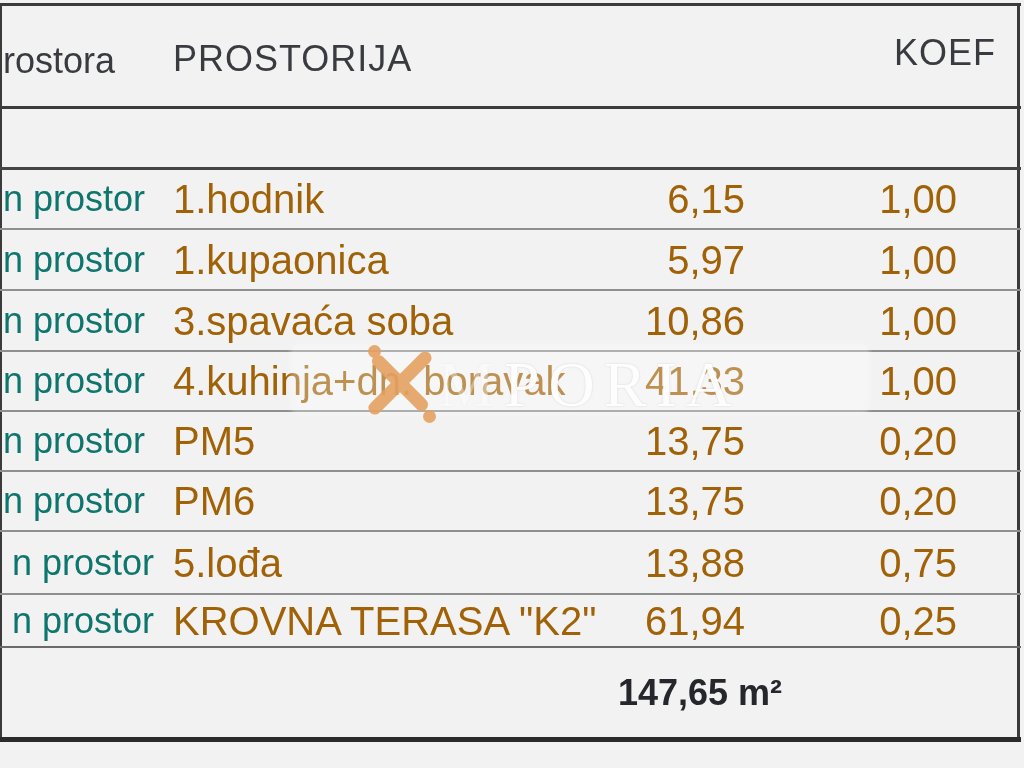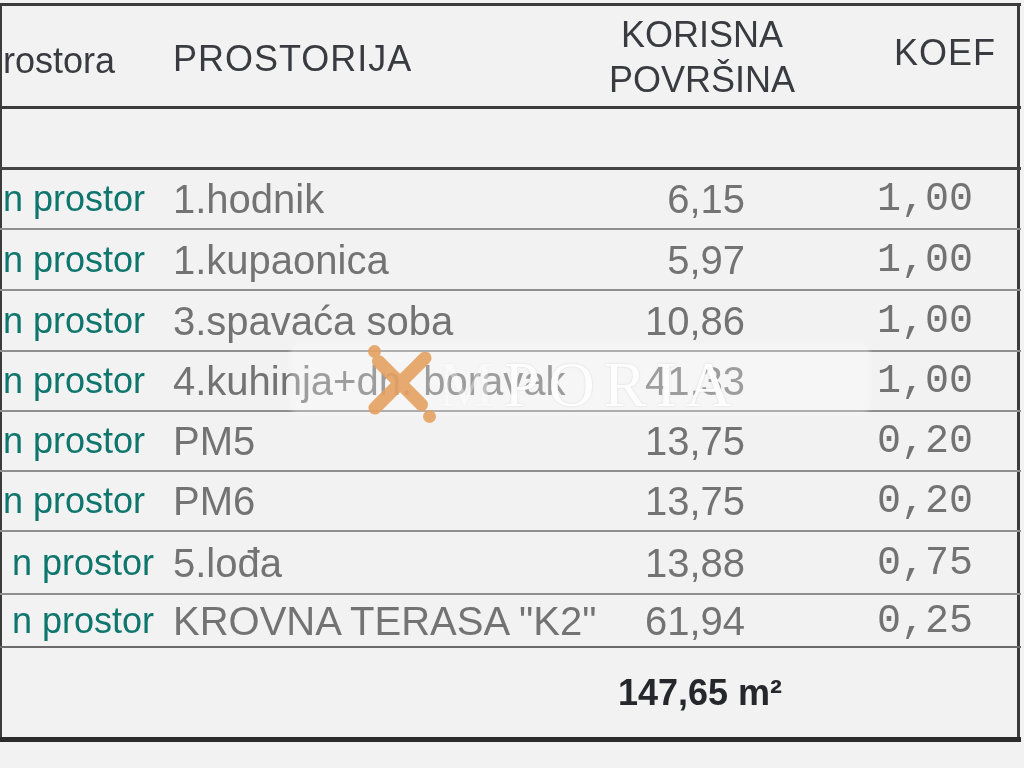--- a/index.html
+++ b/index.html
@@ -13,26 +13,26 @@
   .hline{position:absolute;left:0;width:1021px;}
   .vline{position:absolute;}
   
   .hdr{position:absolute;color:#3a3b40;font-size:36px;white-space:nowrap;}
   .hdr-vrsta{left:3px;top:40px;}
   .hdr-prostorija{left:173px;top:38px;letter-spacing:1px;}
   .hdr-povrsina{left:540px;top:12px;width:324px;text-align:center;line-height:45px;}
   .hdr-koef{left:840px;top:32px;width:156px;text-align:right;letter-spacing:1px;}
   
   .row{position:absolute;left:0;width:1021px;}
-  .cell{position:absolute;top:50%;transform:translateY(-50%);font-size:40px;white-space:nowrap;color:#737373;}
+  .cell{position:absolute;top:50%;transform:translateY(-50%);font-size:40px;white-space:nowrap;color:#a16207;}
   .vrsta{left:3px;font-size:36px;color:#0f766e;}
   .row.indent .vrsta{left:12px;}
   .name{left:173px;}
   .area{right:276px;text-align:right;}
-  .koef{right:48px;text-align:left;font-family:Liberation Mono, monospace;}
+  .koef{right:64px;text-align:left;}
   
   .total-row{position:absolute;left:0;top:650px;width:1021px;height:85px;}
   .total-val{position:absolute;right:239px;top:50%;transform:translateY(-50%);
     font-size:36px;font-weight:bold;color:#26272c;white-space:nowrap;}
   
   .wm-band{position:absolute;left:290px;top:344px;width:580px;height:70px;
     background:rgba(255,255,255,0.30);border-radius:8px;filter:blur(2px);}
   .wm-x{position:absolute;left:366px;top:349px;width:68px;height:68px;opacity:0.88;}
   .wm-x .bar{position:absolute;left:50%;top:50%;width:13px;height:84px;border-radius:7px;
     background:#e5a05f;}
@@ -51,24 +51,20 @@
 <body>
 
 <div id="app">
 
   <div class="hline" style="top:3px;height:3px;background:#3b3b3b;"></div>
   <div class="vline" style="left:0;top:3px;width:2px;height:738px;background:#3b3b3b;"></div>
   <div class="vline" style="left:1017px;top:3px;width:3px;height:738px;background:#3b3b3b;"></div>
 
   <div class="hdr hdr-vrsta">rostora</div>
   <div class="hdr hdr-prostorija">PROSTORIJA</div>
-  <div class="hdr hdr-povrsina">
-    <div>KORISNA</div>
-    <div>POVRŠINA</div>
-  </div>
   <div class="hdr hdr-koef">KOEF</div>
 
   <div class="hline" style="top:106px;height:3px;background:#3b3b3b;"></div>
   <div class="hline" style="top:167px;height:3px;background:#454545;"></div>
 
   <div class="row" style="top:170px;height:58px;">
     <span class="cell vrsta">n prostor</span>
     <span class="cell name">1.hodnik</span>
     <span class="cell area">6,15</span>
     <span class="cell koef">1,00</span>

